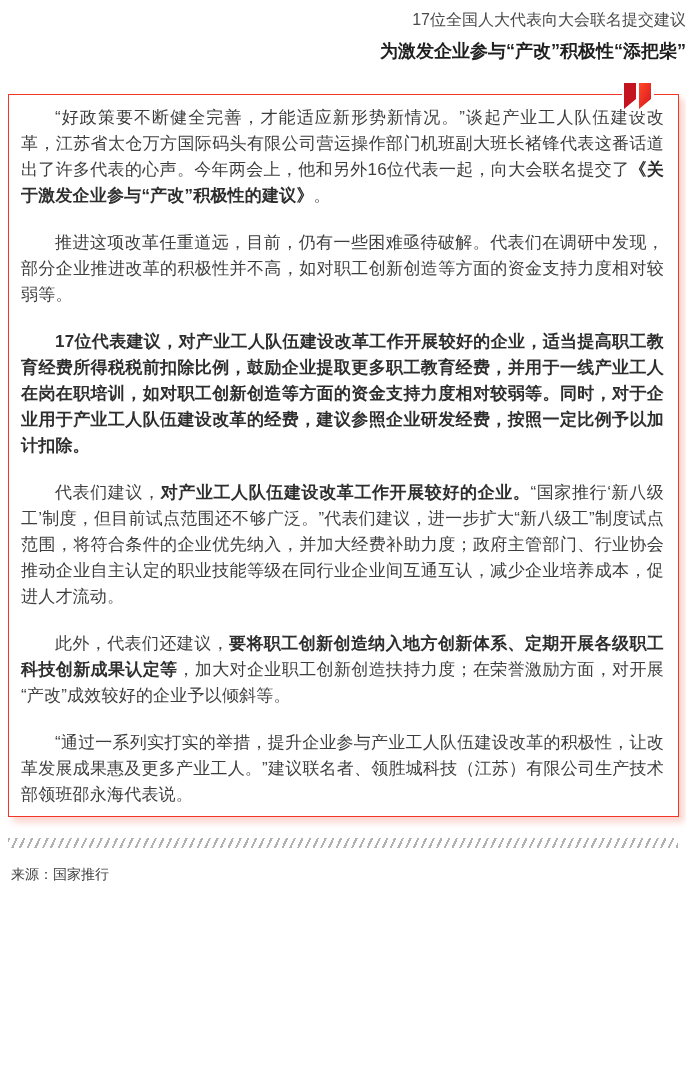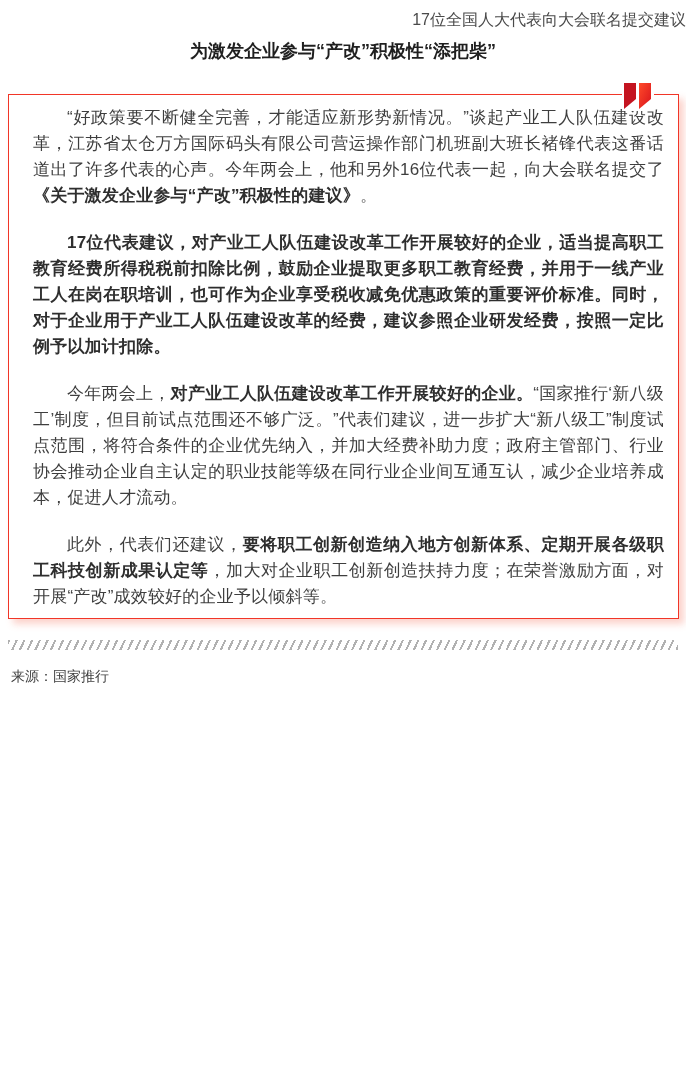--- a/index.html
+++ b/index.html
@@ -7,31 +7,31 @@
     width:686px;height:1087px;overflow:hidden;background:#ffffff;
     font-family:"Liberation Sans","DejaVu Sans",sans-serif;
     -webkit-font-smoothing:antialiased;
   }
   .page-title-sub{
     margin:9px 0 0 0;text-align:right;
     font-size:16px;font-weight:400;color:var(--title-gray,#4a4a4a);
     line-height:22px;
   }
   .page-title-main{
-    margin:7px 0 0 0;text-align:center;
+    margin:7px 0 0 0;text-align:right;
     font-size:18px;font-weight:700;color:var(--title-black,#1f1f1f);
     line-height:26px;
   }
   .article-box{
     position:relative;
     margin:30px 7px 0 8px;
     background:#ffffff;
     border:1px solid var(--accent,#f13527);
     box-shadow:5px 5px 7px rgba(246,92,70,0.28);
-    padding:10px 14px 8px 24px;
+    padding:10px 14px 8px 12px;
     box-sizing:border-box;
   }
   .article-box p{
     margin:0 0 21px 0;
     font-size:17px;line-height:26px;color:var(--body-text,#3e3e3e);
     text-indent:2em;text-align:justify;letter-spacing:0.2px;
   }
   .article-box p:last-child{margin-bottom:0;}
   .article-box .bold{font-weight:700;color:#2e2e2e;}
   .quote-icon{
@@ -65,21 +65,23 @@
       <linearGradient id="qg" x1="0" y1="0" x2="1" y2="1">
         <stop offset="0" stop-color="#ff4a2a"></stop>
         <stop offset="1" stop-color="#d8131c"></stop>
       </linearGradient>
     </defs>
     <path d="M2 1 H14 V17 L2 27 Z" fill="#c41420"></path>
     <path d="M17 1 H29 V17 L17 27 Z" fill="url(#qg)"></path>
   </svg>
   <div>
       <p><span>“好政策要不断健全完善，才能适应新形势新情况。”谈起产业工人队伍建设改革，江苏省太仓万方国际码头有限公司营运操作部门机班副大班长褚锋代表这番话道出了许多代表的心声。今年两会上，他和另外16位代表一起，向大会联名提交了</span><span class="bold">《关于激发企业参与“产改”积极性的建议》</span><span>。</span></p>
-      <p><span class="bold">17位代表建议，对产业工人队伍建设改革工作开展较好的企业，适当提高职工教育经费所得税税前扣除比例，鼓励企业提取更多职工教育经费，并用于一线产业工人在岗在职培训，也可作为企业享受税收减免优惠政策的重要评价标准。同时，对于企业用于产业工人队伍建设改革的经费，建议参照企业研发经费，按照一定比例予以加计扣除。</span></p>
-      <p><span>今年两会上，</span><span class="bold">对产业工人队伍建设改革工作开展较好的企业。</span><span>“国家推行‘新八级工’制度，但目前试点范围还不够广泛。”代表们建议，进一步扩大“新八级工”制度试点范围，将符合条件的企业优先纳入，并加大经费补助力度；政府主管部门、行业协会推动企业自主认定的职业技能等级在同行业企业间互通互认，减少企业培养成本，促进人才流动。</span></p>
+      <p><span>推进这项改革任重道远，目前，仍有一些困难亟待破解。代表们在调研中发现，部分企业推进改革的积极性并不高，如对职工创新创造等方面的资金支持力度相对较弱等。</span></p>
+      <p><span class="bold">17位代表建议，对产业工人队伍建设改革工作开展较好的企业，适当提高职工教育经费所得税税前扣除比例，鼓励企业提取更多职工教育经费，并用于一线产业工人在岗在职培训，如对职工创新创造等方面的资金支持力度相对较弱等。同时，对于企业用于产业工人队伍建设改革的经费，建议参照企业研发经费，按照一定比例予以加计扣除。</span></p>
+      <p><span>代表们建议，</span><span class="bold">对产业工人队伍建设改革工作开展较好的企业。</span><span>“国家推行‘新八级工’制度，但目前试点范围还不够广泛。”代表们建议，进一步扩大“新八级工”制度试点范围，将符合条件的企业优先纳入，并加大经费补助力度；政府主管部门、行业协会推动企业自主认定的职业技能等级在同行业企业间互通互认，减少企业培养成本，促进人才流动。</span></p>
       <p><span>此外，代表们还建议，</span><span class="bold">要将职工创新创造纳入地方创新体系、定期开展各级职工科技创新成果认定等</span><span>，加大对企业职工创新创造扶持力度；在荣誉激励方面，对开展“产改”成效较好的企业予以倾斜等。</span></p>
+      <p><span>“通过一系列实打实的举措，提升企业参与产业工人队伍建设改革的积极性，让改革发展成果惠及更多产业工人。”建议联名者、领胜城科技（江苏）有限公司生产技术部领班邵永海代表说。</span></p>
     </div>
 </section>
 
 <div class="divider"></div>
 
 <div class="source-line">来源：国家推行</div>
 
 </body></html>

